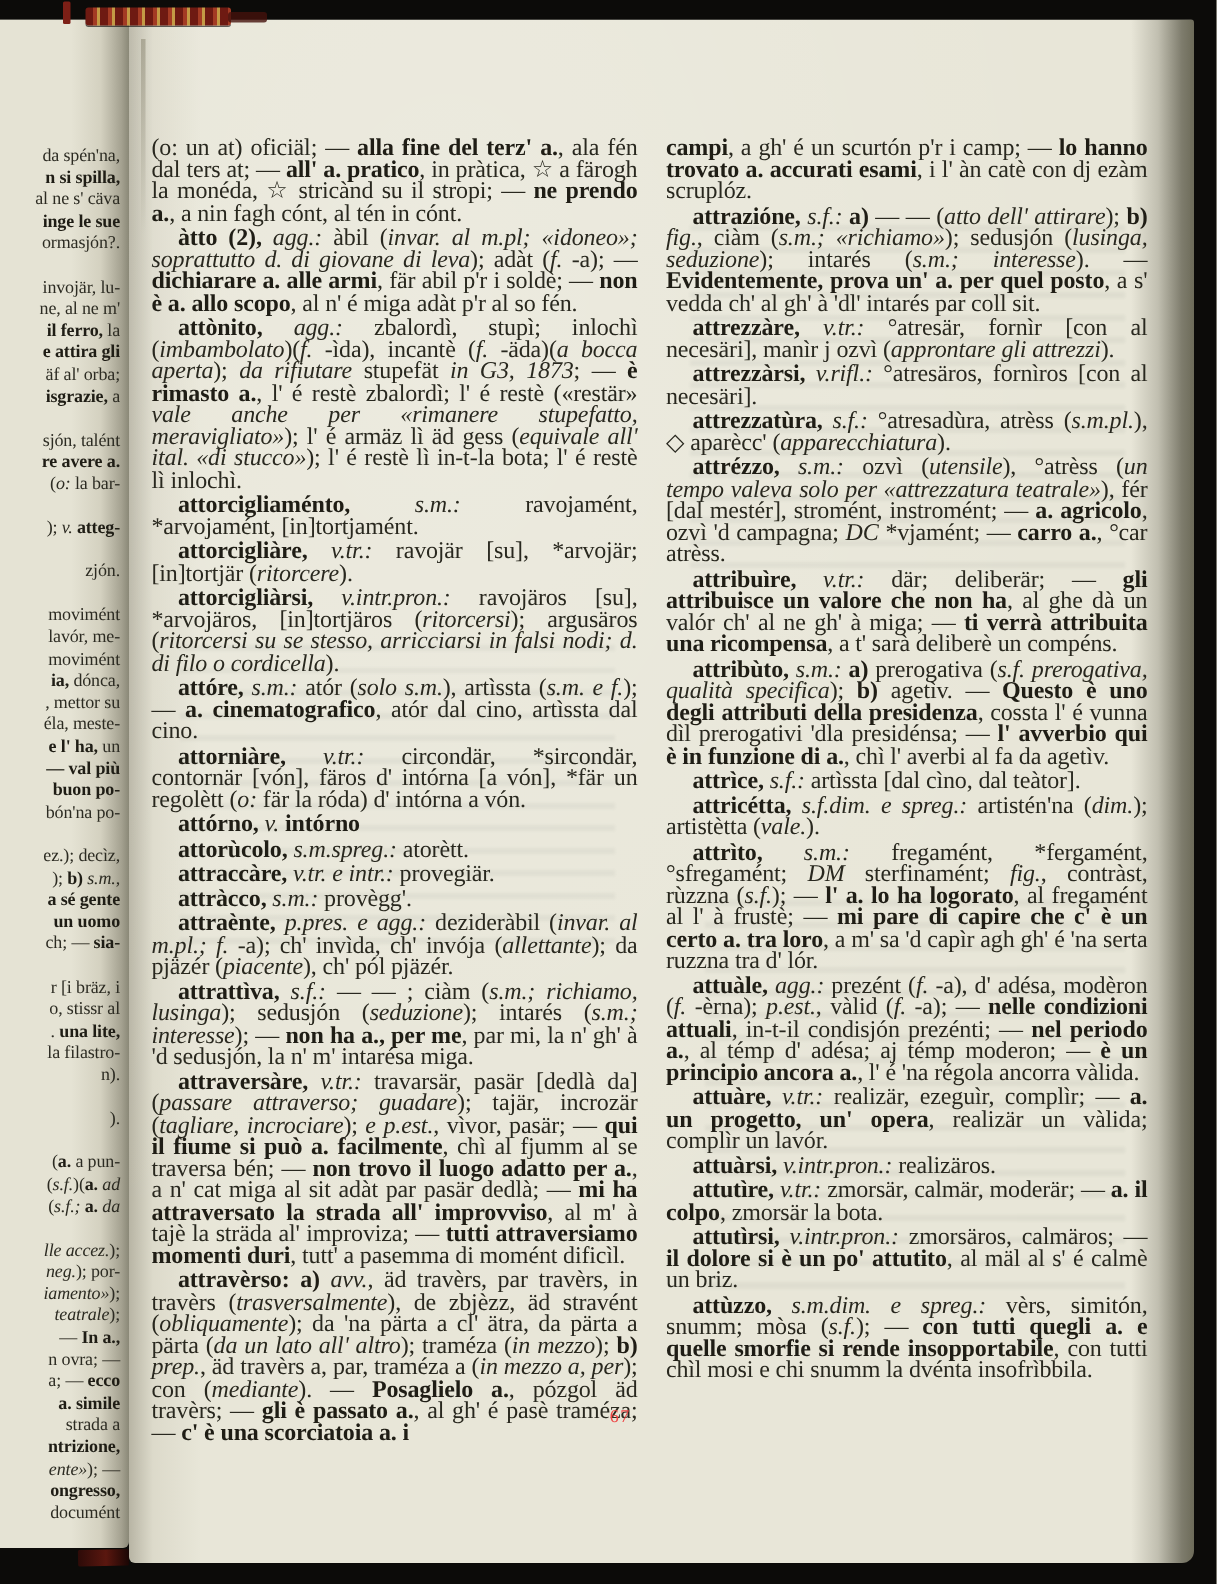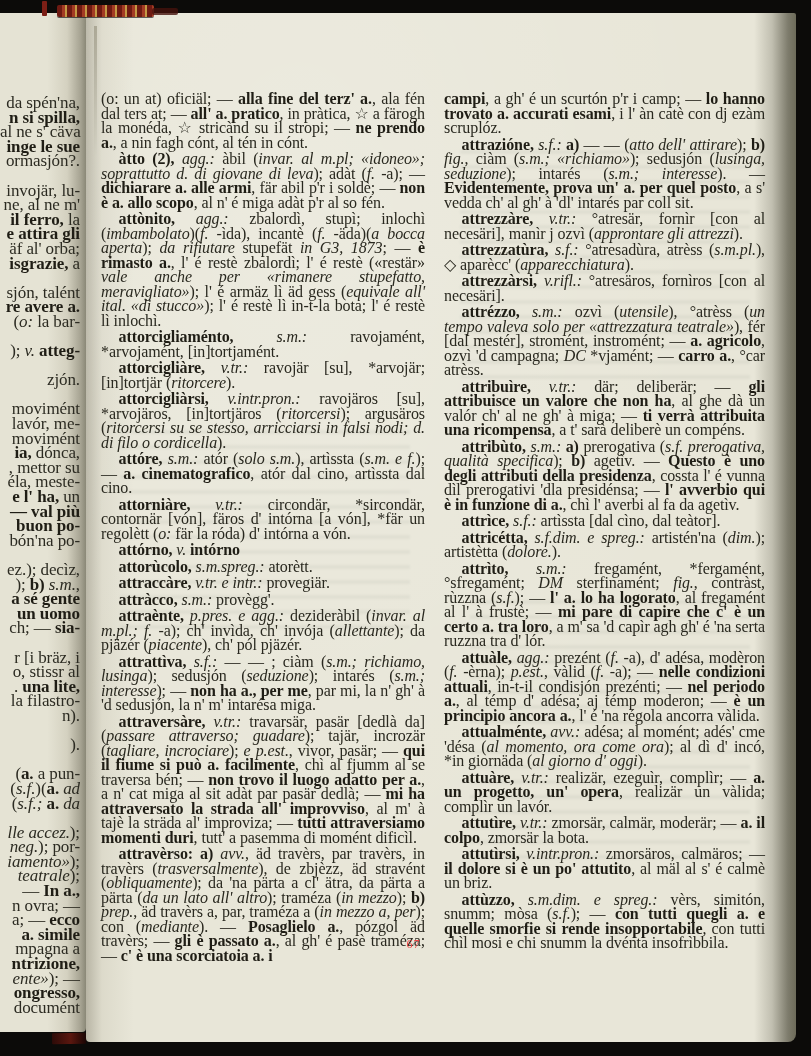--- a/index.html
+++ b/index.html
@@ -65,21 +65,21 @@
   .entry.ind{text-indent:1.1em;}
   .bd{font-weight:bold;color:#1f1d15;}
   .it{font-style:italic;}
   .page-number{
     position:absolute;left:86px;top:937px;width:655px;text-align:center;
     font-size:12px;color:#ef4444;letter-spacing:1px;
   }
   
   .frag-col{
     position:absolute;left:0;top:96px;width:84px;color:#2c2b22;
-    font-size:17px;line-height:14.6px;text-align:right;
+    font-size:12px;line-height:14.6px;text-align:right;
     padding-right:4px;box-sizing:border-box;overflow:hidden;
     letter-spacing:-0.1px;
   }
   .frag{white-space:nowrap;}
 </style>
 </head>
 <body>
 
 <div class="left-page"></div>
 <div class="right-page"></div>
@@ -145,21 +145,21 @@
     <div class="frag"><span class="">(</span><span class="it">s.f.; </span><span class="bd">a. </span><span class="it">da</span></div>
     <div class="frag">&nbsp;</div>
     <div class="frag"><span class="it">lle accez.</span><span class="">);</span></div>
     <div class="frag"><span class="it">neg.</span><span class="">); por-</span></div>
     <div class="frag"><span class="it">iamento»</span><span class="">);</span></div>
     <div class="frag"><span class="it">teatrale</span><span class="">);</span></div>
     <div class="frag"><span class="">— </span><span class="bd">In a.,</span></div>
     <div class="frag"><span class="">n ovra; —</span></div>
     <div class="frag"><span class="">a; — </span><span class="bd">ecco</span></div>
     <div class="frag"><span class="bd">a. simile</span></div>
-    <div class="frag"><span class="">mpagna a</span></div>
+    <div class="frag"><span class="">strada a</span></div>
     <div class="frag"><span class="bd">ntrizione,</span></div>
     <div class="frag"><span class="it">ente»</span><span class="">); —</span></div>
     <div class="frag"><span class="bd">ongresso,</span></div>
     <div class="frag"><span class="">documént</span></div>
   </div>
 
 <div class="col" id="col-left">
     <p class="entry"><span class="">(o: un at) oficiäl; — </span><span class="bd">alla fine del terz' a.</span><span class="">, ala fén dal ters at; — </span><span class="bd">all' a. pratico</span><span class="">, in pràtica, ☆ a färogh la monéda, ☆ stricànd su il stropi; — </span><span class="bd">ne prendo a.</span><span class="">, a nin fagh cónt, al tén in cónt.</span></p>
     <p class="entry ind"><span class="bd">àtto (2), </span><span class="it">agg.: </span><span class="">àbil (</span><span class="it">invar. al m.pl; «idoneo»; soprattutto d. di giovane di leva</span><span class="">); adàt (</span><span class="it">f. </span><span class="">-a); — </span><span class="bd">dichiarare a. alle armi</span><span class="">, fär abil p'r i soldè; — </span><span class="bd">non è a. allo scopo</span><span class="">, al n' é miga adàt p'r al so fén.</span></p>
     <p class="entry ind"><span class="bd">attònito, </span><span class="it">agg.: </span><span class="">zbalordì, stupì; inlochì (</span><span class="it">imbambolato</span><span class="">)(</span><span class="it">f. </span><span class="">-ìda), incantè (</span><span class="it">f. </span><span class="">-äda)(</span><span class="it">a bocca aperta</span><span class="">); </span><span class="it">da rifiutare </span><span class="">stupefät </span><span class="it">in G3, 1873</span><span class="">; — </span><span class="bd">è rimasto a.</span><span class="">, l' é restè zbalordì; l' é restè («restär» </span><span class="it">vale anche per «rimanere stupefatto, meravigliato»</span><span class="">); l' é armäz lì äd gess (</span><span class="it">equivale all' ital. «di stucco»</span><span class="">); l' é restè lì in-t-la bota; l' é restè lì inlochì.</span></p>
@@ -174,29 +174,29 @@
     <p class="entry ind"><span class="bd">attràcco, </span><span class="it">s.m.: </span><span class="">provègg'.</span></p>
     <p class="entry ind"><span class="bd">attraènte, </span><span class="it">p.pres. e agg.: </span><span class="">dezideràbil (</span><span class="it">invar. al m.pl.; f. </span><span class="">-a); ch' invìda, ch' invója (</span><span class="it">allettante</span><span class="">); da pjäzér (</span><span class="it">piacente</span><span class="">), ch' pól pjäzér.</span></p>
     <p class="entry ind"><span class="bd">attrattìva, </span><span class="it">s.f.: </span><span class="">— — ; ciàm (</span><span class="it">s.m.; richiamo, lusinga</span><span class="">); sedusjón (</span><span class="it">seduzione</span><span class="">); intarés (</span><span class="it">s.m.; interesse</span><span class="">); — </span><span class="bd">non ha a., per me</span><span class="">, par mi, la n' gh' à 'd sedusjón, la n' m' intarésa miga.</span></p>
     <p class="entry ind"><span class="bd">attraversàre, </span><span class="it">v.tr.: </span><span class="">travarsär, pasär [dedlà da] (</span><span class="it">passare attraverso; guadare</span><span class="">); tajär, incrozär (</span><span class="it">tagliare, incrociare</span><span class="">); </span><span class="it">e p.est.</span><span class="">, vìvor, pasär; — </span><span class="bd">qui il fiume si può a. facilmente</span><span class="">, chì al fjumm al se traversa bén; — </span><span class="bd">non trovo il luogo adatto per a.</span><span class="">, a n' cat miga al sit adàt par pasär dedlà; — </span><span class="bd">mi ha attraversato la strada all' improvviso</span><span class="">, al m' à tajè la sträda al' improviza; — </span><span class="bd">tutti attraversiamo momenti duri</span><span class="">, tutt' a pasemma di momént dificìl.</span></p>
     <p class="entry ind"><span class="bd">attravèrso: a) </span><span class="it">avv.</span><span class="">, äd travèrs, par travèrs, in travèrs (</span><span class="it">trasversalmente</span><span class="">), de zbjèzz, äd stravént (</span><span class="it">obliquamente</span><span class="">); da 'na pärta a cl' ätra, da pärta a pärta (</span><span class="it">da un lato all' altro</span><span class="">); traméza (</span><span class="it">in mezzo</span><span class="">); </span><span class="bd">b) </span><span class="it">prep.</span><span class="">, äd travèrs a, par, traméza a (</span><span class="it">in mezzo a, per</span><span class="">); con (</span><span class="it">mediante</span><span class="">). — </span><span class="bd">Posaglielo a.</span><span class="">, pózgol äd travèrs; — </span><span class="bd">gli è passato a.</span><span class="">, al gh' é pasè traméza; — </span><span class="bd">c' è una scorciatoia a. i</span></p>
   </div>
 <div class="col" id="col-right">
     <p class="entry"><span class="bd">campi</span><span class="">, a gh' é un scurtón p'r i camp; — </span><span class="bd">lo hanno trovato a. accurati esami</span><span class="">, i l' àn catè con dj ezàm scruplóz.</span></p>
     <p class="entry ind"><span class="bd">attrazióne, </span><span class="it">s.f.: </span><span class="bd">a) </span><span class="">— — (</span><span class="it">atto dell' attirare</span><span class="">); </span><span class="bd">b) </span><span class="it">fig.</span><span class="">, ciàm (</span><span class="it">s.m.; «richiamo»</span><span class="">); sedusjón (</span><span class="it">lusinga, seduzione</span><span class="">); intarés (</span><span class="it">s.m.; interesse</span><span class="">). — </span><span class="bd">Evidentemente, prova un' a. per quel posto</span><span class="">, a s' vedda ch' al gh' à 'dl' intarés par coll sit.</span></p>
     <p class="entry ind"><span class="bd">attrezzàre, </span><span class="it">v.tr.: </span><span class="">°atresär, fornìr [con al necesäri], manìr j ozvì (</span><span class="it">approntare gli attrezzi</span><span class="">).</span></p>
+    <p class="entry ind"><span class="bd">attrezzàrsi, </span><span class="it">v.rifl.: </span><span class="">°atresäros, fornìros [con al necesäri].</span></p>
     <p class="entry ind"><span class="bd">attrezzatùra, </span><span class="it">s.f.: </span><span class="">°atresadùra, atrèss (</span><span class="it">s.m.pl.</span><span class="">), ◇ aparècc' (</span><span class="it">apparecchiatura</span><span class="">).</span></p>
-    <p class="entry ind"><span class="bd">attrezzàrsi, </span><span class="it">v.rifl.: </span><span class="">°atresäros, fornìros [con al necesäri].</span></p>
     <p class="entry ind"><span class="bd">attrézzo, </span><span class="it">s.m.: </span><span class="">ozvì (</span><span class="it">utensile</span><span class="">), °atrèss (</span><span class="it">un tempo valeva solo per «attrezzatura teatrale»</span><span class="">), fér [dal mestér], stromént, instromént; — </span><span class="bd">a. agricolo</span><span class="">, ozvì 'd campagna; </span><span class="it">DC </span><span class="">*vjamént; — </span><span class="bd">carro a.</span><span class="">, °car atrèss.</span></p>
     <p class="entry ind"><span class="bd">attribuìre, </span><span class="it">v.tr.: </span><span class="">där; deliberär; — </span><span class="bd">gli attribuisce un valore che non ha</span><span class="">, al ghe dà un valór ch' al ne gh' à miga; — </span><span class="bd">ti verrà attribuita una ricompensa</span><span class="">, a t' sarà deliberè un compéns.</span></p>
     <p class="entry ind"><span class="bd">attribùto, </span><span class="it">s.m.: </span><span class="bd">a) </span><span class="">prerogativa (</span><span class="it">s.f. prerogativa, qualità specifica</span><span class="">); </span><span class="bd">b) </span><span class="">agetìv. — </span><span class="bd">Questo è uno degli attributi della presidenza</span><span class="">, cossta l' é vunna dìl prerogativi 'dla presidénsa; — </span><span class="bd">l' avverbio qui è in funzione di a.</span><span class="">, chì l' averbi al fa da agetìv.</span></p>
     <p class="entry ind"><span class="bd">attrìce, </span><span class="it">s.f.: </span><span class="">artìssta [dal cìno, dal teàtor].</span></p>
-    <p class="entry ind"><span class="bd">attricétta, </span><span class="it">s.f.dim. e spreg.: </span><span class="">artistén'na (</span><span class="it">dim.</span><span class="">); artistètta (</span><span class="it">dolore.</span><span class="">).</span></p>
+    <p class="entry ind"><span class="bd">attricétta, </span><span class="it">s.f.dim. e spreg.: </span><span class="">artistén'na (</span><span class="it">dim.</span><span class="">); artistètta (</span><span class="it">vale.</span><span class="">).</span></p>
     <p class="entry ind"><span class="bd">attrìto, </span><span class="it">s.m.: </span><span class="">fregamént, *fergamént, °sfregamént; </span><span class="it">DM </span><span class="">sterfinamént; </span><span class="it">fig.</span><span class="">, contràst, rùzzna (</span><span class="it">s.f.</span><span class="">); — </span><span class="bd">l' a. lo ha logorato</span><span class="">, al fregamént al l' à frustè; — </span><span class="bd">mi pare di capire che c' è un certo a. tra loro</span><span class="">, a m' sa 'd capìr agh gh' é 'na serta ruzzna tra d' lór.</span></p>
     <p class="entry ind"><span class="bd">attuàle, </span><span class="it">agg.: </span><span class="">prezént (</span><span class="it">f. </span><span class="">-a), d' adésa, modèron (</span><span class="it">f. </span><span class="">-èrna); </span><span class="it">p.est.</span><span class="">, vàlid (</span><span class="it">f. </span><span class="">-a); — </span><span class="bd">nelle condizioni attuali</span><span class="">, in-t-il condisjón prezénti; — </span><span class="bd">nel periodo a.</span><span class="">, al témp d' adésa; aj témp moderon; — </span><span class="bd">è un principio ancora a.</span><span class="">, l' é 'na régola ancorra vàlida.</span></p>
-    <p class="entry ind"><span class="bd">attualménte, </span><span class="it">avv.: </span><span class="">adésa; al momént; adés' cme 'désa (</span><span class="it">al momento, ora come ora</span><span class="">); al dì d' incó, *in giornäda (</span><span class="it">al giorno d' oggi</span><span class="">).</span></p>
     <p class="entry ind"><span class="bd">attuàre, </span><span class="it">v.tr.: </span><span class="">realizär, ezeguìr, complìr; — </span><span class="bd">a. un progetto, un' opera</span><span class="">, realizär un vàlida; complìr un lavór.</span></p>
+    <p class="entry ind"><span class="bd">attuàrsi, </span><span class="it">v.intr.pron.: </span><span class="">realizäros.</span></p>
     <p class="entry ind"><span class="bd">attutìre, </span><span class="it">v.tr.: </span><span class="">zmorsär, calmär, moderär; — </span><span class="bd">a. il colpo</span><span class="">, zmorsär la bota.</span></p>
     <p class="entry ind"><span class="bd">attutìrsi, </span><span class="it">v.intr.pron.: </span><span class="">zmorsäros, calmäros; — </span><span class="bd">il dolore si è un po' attutito</span><span class="">, al mäl al s' é calmè un briz.</span></p>
     <p class="entry ind"><span class="bd">attùzzo, </span><span class="it">s.m.dim. e spreg.: </span><span class="">vèrs, simitón, snumm; mòsa (</span><span class="it">s.f.</span><span class="">); — </span><span class="bd">con tutti quegli a. e quelle smorfie si rende insopportabile</span><span class="">, con tutti chìl mosi e chi snumm la dvénta insofrìbbila.</span></p>
   </div>
 
 <div class="page-number">67</div>
 
 </body></html>

